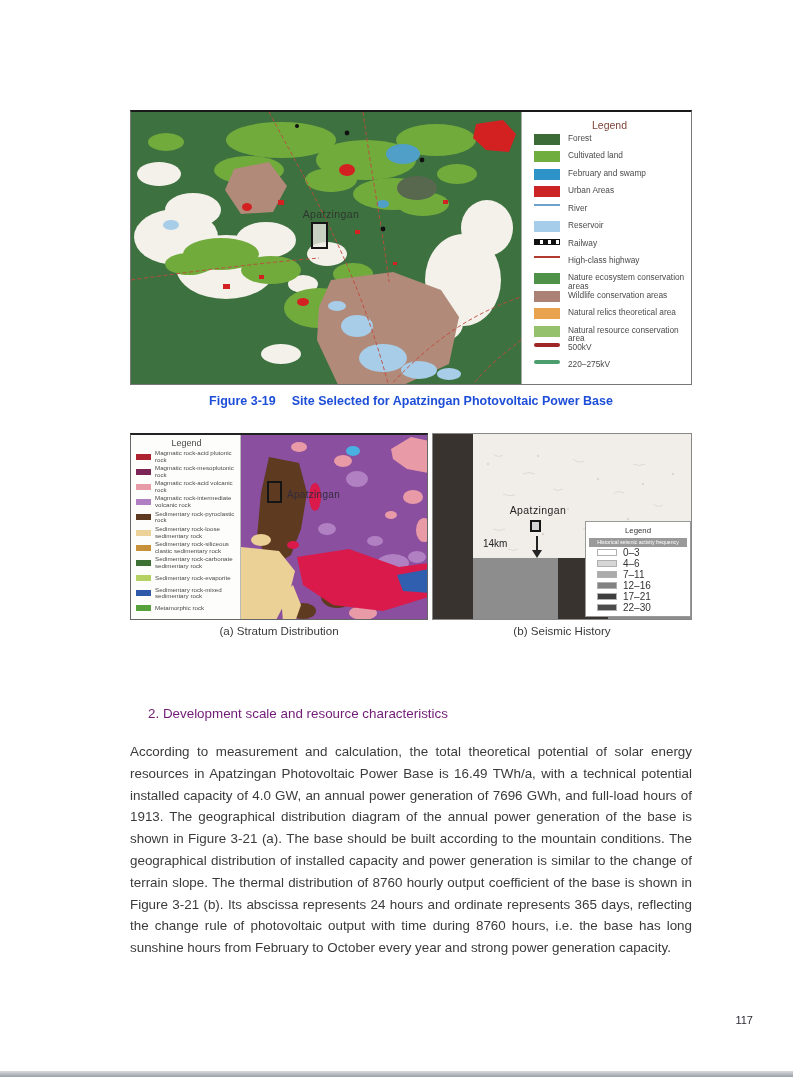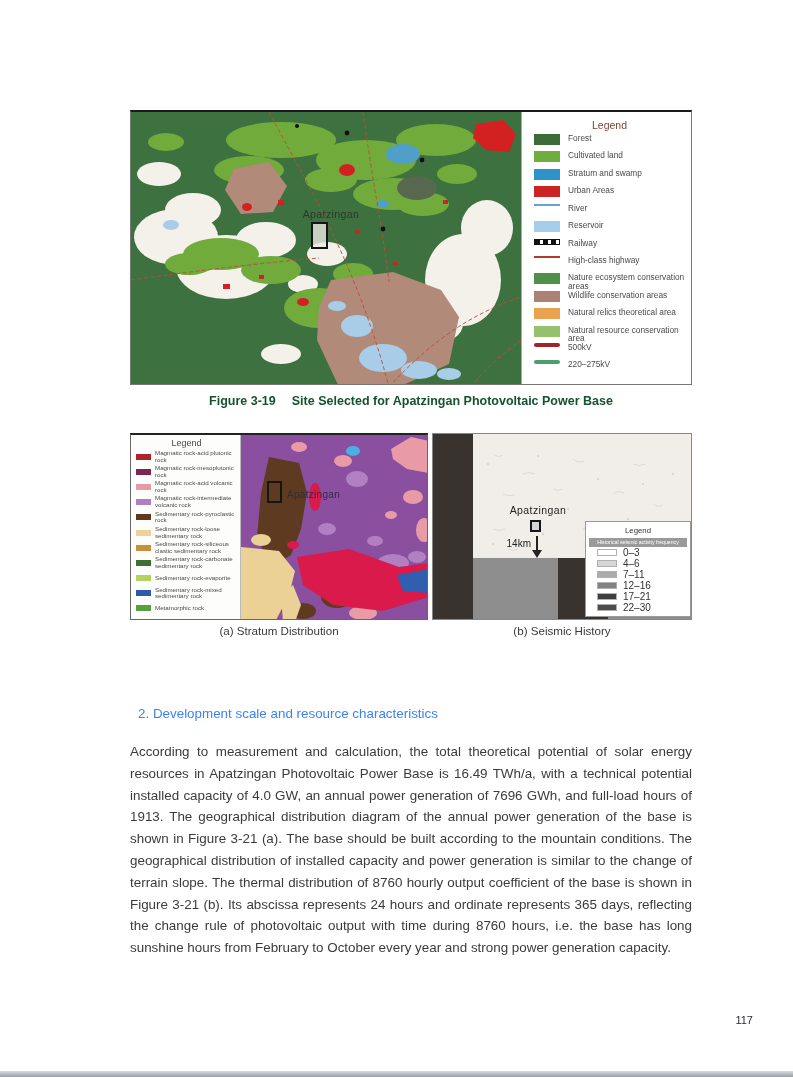--- a/index.html
+++ b/index.html
@@ -15,56 +15,56 @@
   .site-rect { position:absolute; border:2px solid #151515; }
   .leg319 { flex:1; background:#fff; border-left:1px solid #aaa; padding:7px 6px 6px 12px; display:flex; flex-direction:column; }
   .leg319 .leg-title { font-size:10.5px; color:#7d4438; text-align:center; margin-bottom:3px; }
   .l-row { flex:1; display:flex; align-items:flex-start; gap:8px; min-height:0; }
   .sw { width:26px; height:11px; flex:0 0 26px; }
   .sw.line { height:2px; }
   .sw.line-thick { height:4px; border-radius:2px; }
   .sw.railway { height:6px; background:repeating-linear-gradient(90deg,#111 0 5px,#fff 5px 8px); border:1px solid #111; }
   .l-label { font-size:8.3px; color:#4a4a4a; line-height:1.05; }
 
-  .cap { position:absolute; left:130px; width:562px; text-align:center; color:#14532d; font-weight:bold; font-size:12.5px; }
+  .cap { position:absolute; left:130px; width:562px; text-align:center; color:#1d4ed8; font-weight:bold; font-size:12.5px; }
   .cap .cap-label { margin-right:16px; }
   .cap319 { top:394px; }
   .cap320 { top:645px; }
 
   
   .fig320a { position:absolute; left:130px; top:433px; width:298px; height:187px; display:flex; border:1px solid #666; border-top:2px solid #222; background:#fff; }
   .leg320a { flex:0 0 110px; background:#fdfdfc; padding:3px 3px 3px 5px; display:flex; flex-direction:column; border-right:1px solid #bbb; }
   .leg320a .leg-title { font-size:9px; color:#4a4a4a; text-align:center; margin-bottom:1px; }
   .s-row { flex:1; display:flex; align-items:center; gap:4px; min-height:0; }
   .s-sw { width:15px; height:6px; flex:0 0 15px; }
   .s-label { font-size:6.2px; color:#4a4a4a; line-height:1.08; }
   .fig320a .map-wrap { position:relative; width:188px; height:100%; overflow:hidden; }
   .stratum-label { position:absolute; font-size:10px; color:#342b3e; letter-spacing:0.3px; white-space:nowrap; }
 
   
   .fig320b { position:absolute; left:432px; top:433px; width:260px; height:187px; border:1px solid #888; background:#fff; overflow:hidden; }
   .fig320b .map-wrap { position:relative; width:260px; height:187px; }
   .seis-label { position:absolute; left:55px; top:70px; width:100px; text-align:center; font-size:10.5px; color:#242424; letter-spacing:0.4px; }
   .seis-square { position:absolute; left:97px; top:86px; width:11px; height:12px; background:#d4d4d4; border:2px solid #151515; }
-  .seis-dist { position:absolute; left:50px; top:104px; width:48px; text-align:right; font-size:10px; color:#242424; }
+  .seis-dist { position:absolute; left:50px; top:104px; width:48px; font-size:10px; color:#242424; }
   .seis-arrow-line { position:absolute; left:103px; top:102px; width:2px; height:15px; background:#232323; }
   .seis-arrow-head { position:absolute; left:99px; top:116px; width:0; height:0; border-left:5px solid transparent; border-right:5px solid transparent; border-top:8px solid #232323; }
   .leg320b { position:absolute; left:152px; top:87px; width:106px; height:96px; background:#fff; border:1px solid #999; display:flex; flex-direction:column; padding:2px 3px 3px 3px; }
   .leg320b .leg-title { font-size:7.8px; color:#333; text-align:center; padding:2px 0 3px 0; }
   .leg320b .leg-header { background:#9a9a9a; color:#fff; font-size:5.2px; text-align:center; height:9px; line-height:9px; white-space:nowrap; overflow:hidden; }
   .q-row { flex:1; display:flex; align-items:center; gap:6px; padding-left:8px; min-height:0; }
   .q-sw { width:20px; height:7px; flex:0 0 20px; border:1px solid #b0b0b0; }
   .q-label { font-size:10px; color:#333; }
 
   .subcap { position:absolute; top:624px; text-align:center; font-size:11.6px; color:#3a3a3a; }
   .subcap-a { left:130px; width:298px; }
   .subcap-b { left:432px; width:260px; }
 
   
-  .sec-heading { position:absolute; left:138px; top:706px; width:562px; font-size:13.4px; color:#3b82f6; }
+  .sec-heading { position:absolute; left:148px; top:706px; width:562px; font-size:13.4px; color:#701a75; }
   .sec-para { position:absolute; left:130px; top:741px; width:562px; font-size:13.4px; color:#3b3b3b; line-height:21.8px; text-align:justify; }
   .page-num { position:absolute; top:1014px; right:40px; font-size:11px; color:#2b2b35; }
 </style>
 </head>
 <body>
 
 <div class="page">
 
   <div class="fig319">
     <div class="map-wrap">
@@ -149,21 +149,21 @@
       <div class="l-row">
           <span class="sw patch" style="background: rgb(60, 107, 56);"></span>
           <span class="l-label">Forest</span>
         </div>
       <div class="l-row">
           <span class="sw patch" style="background: rgb(111, 174, 62);"></span>
           <span class="l-label">Cultivated land</span>
         </div>
       <div class="l-row">
           <span class="sw patch" style="background: rgb(46, 147, 200);"></span>
-          <span class="l-label">Stratum and swamp</span>
+          <span class="l-label">February and swamp</span>
         </div>
       <div class="l-row">
           <span class="sw patch" style="background: rgb(204, 36, 36);"></span>
           <span class="l-label">Urban Areas</span>
         </div>
       <div class="l-row">
           <span class="sw line" style="background: rgb(107, 163, 205);"></span>
           <span class="l-label">River</span>
         </div>
       <div class="l-row">

